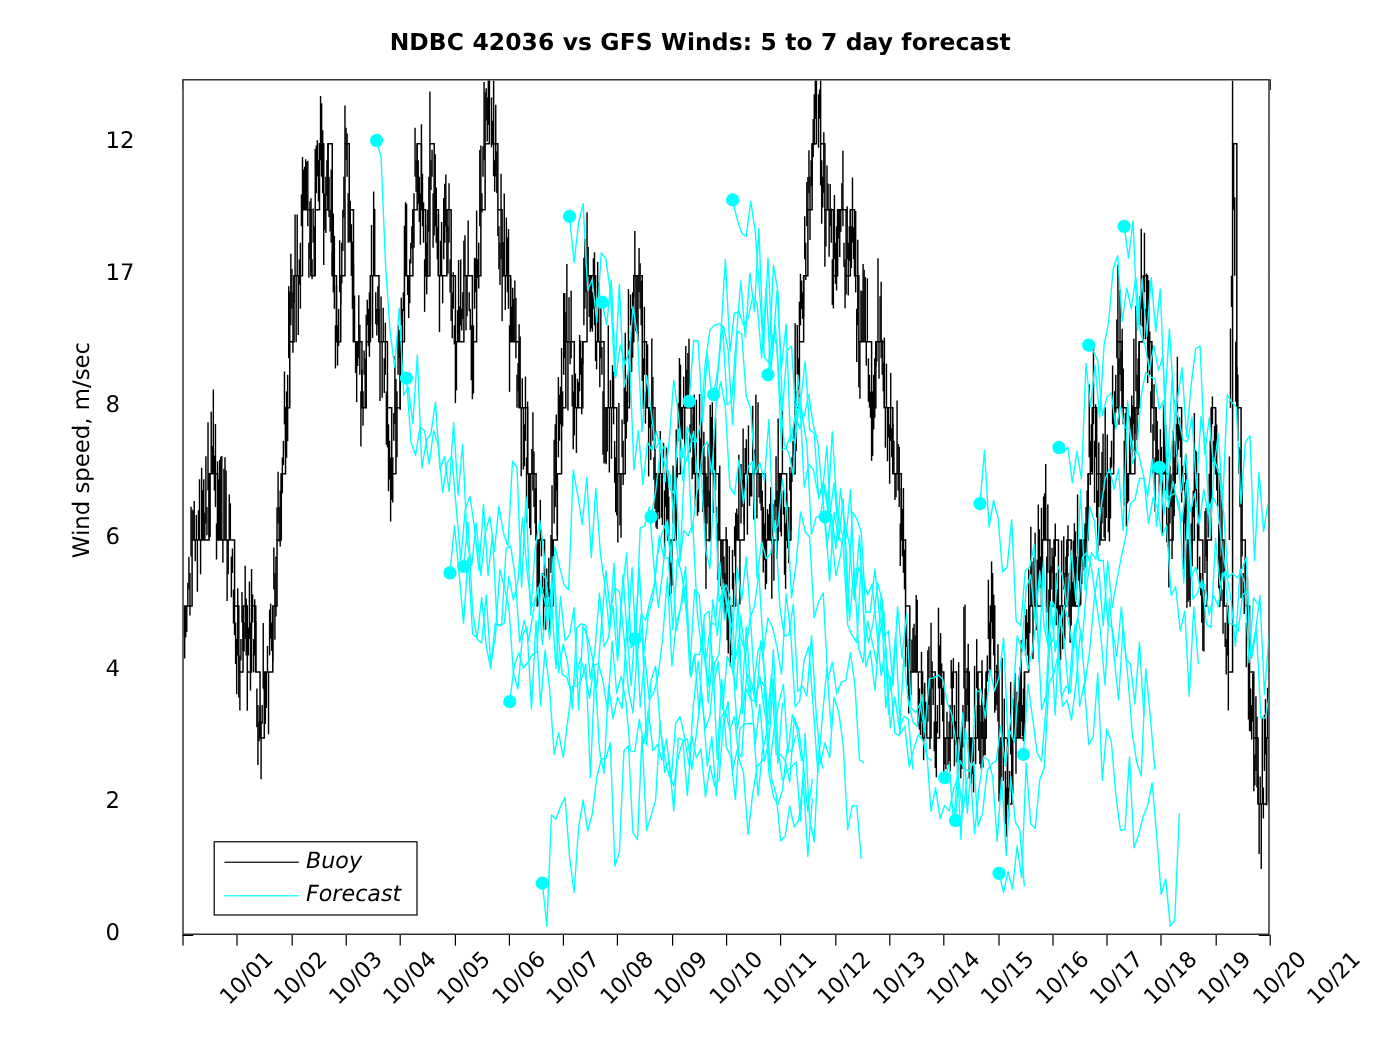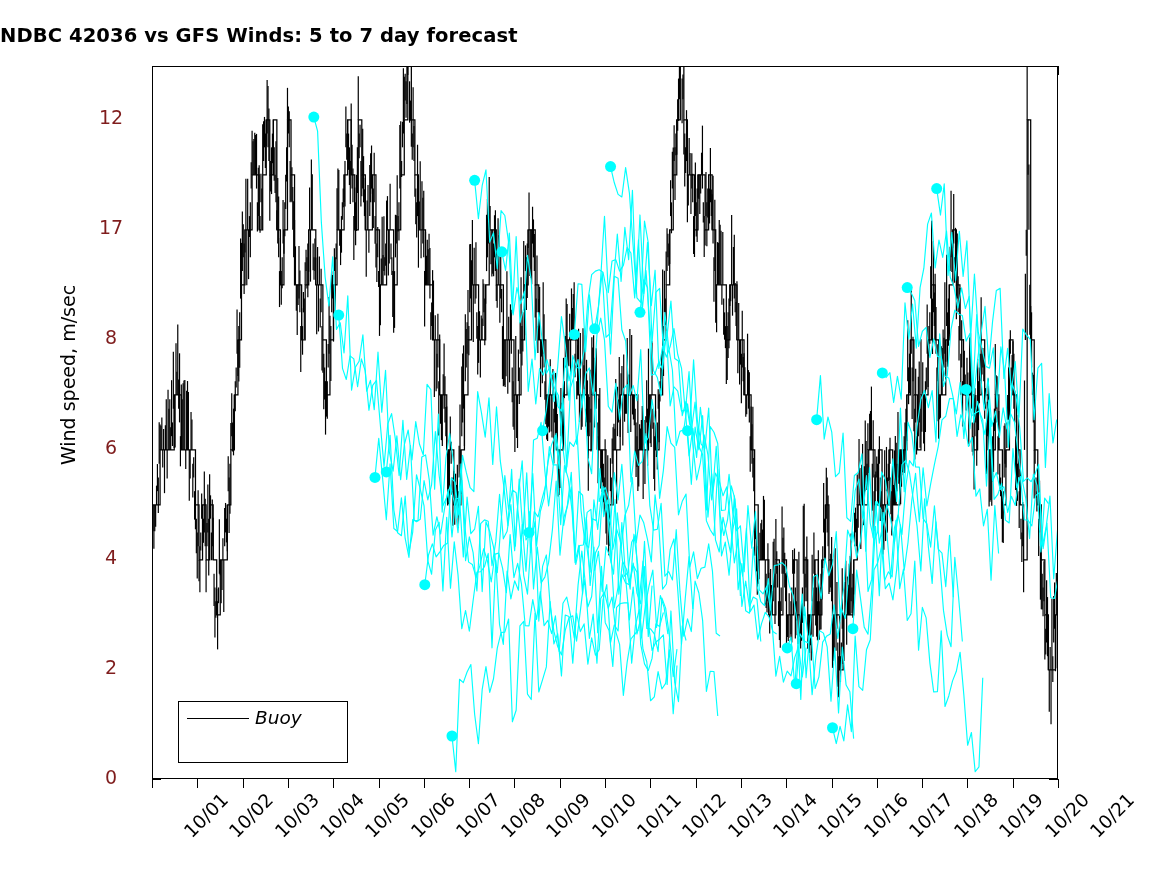--- a/index.html
+++ b/index.html
@@ -1,34 +1,34 @@
 <!DOCTYPE html>
 <html><head>
 <meta charset="utf-8">
 <style>
   html,body{margin:0;padding:0;background:#ffffff;}
   body{width:1167px;height:875px;overflow:hidden;
        font-family:"DejaVu Sans","Liberation Sans",sans-serif;}
   #fig{position:relative;width:1167px;height:875px;background:#fff;}
   #title{
-    position:absolute;left:0;top:24px;width:1167px;
+    position:absolute;left:0;top:24px;width:1167px;text-align:center;
     font-size:19.5px;font-weight:bold;color:#000;letter-spacing:.1px;
   }
   #ylabel{
     position:absolute;left:-252px;top:364px;width:640px;text-align:center;
     font-size:19px;color:#000;
     transform:rotate(-90deg);transform-origin:center center;
   }
   #plot{
     position:absolute;left:152px;top:66px;width:906px;height:713px;
     border:1.3px solid #000;box-sizing:border-box;overflow:hidden;background:#fff;
   }
   #plot svg{position:absolute;left:0;top:0;}
   .ytick-label{
-    position:absolute;text-align:center;width:46px;font-size:19px;color:#7f1d1d;
+    position:absolute;text-align:left;width:46px;font-size:19px;color:#000000;
   }
   .ytick{position:absolute;left:152px;width:9px;height:0;border-top:1.3px solid #000;}
   .ytick.r{left:1049px;}
   .xtick{position:absolute;top:779px;width:0;height:9px;border-left:1.3px solid #000;}
   .xtick.t{top:66px;}
   .xtick-label{
     position:absolute;font-size:18.5px;color:#000;white-space:nowrap;
     transform:rotate(-45deg);transform-origin:right top;text-align:right;
   }
   #legend{
@@ -1223,15 +1223,19 @@
           <circle cx="813.13" cy="322.39" r="5.5" fill="#00ffff"></circle>
         </g>
     </svg>
   </div>
 
   <div id="legend">
     <div class="leg-row" style="top:3px">
       <div class="leg-line" style="border-top:1.8px solid #000000"></div>
       <div class="leg-text">Buoy</div>
     </div>
+    <div class="leg-row" style="top:31px">
+      <div class="leg-line" style="border-top:1.8px solid #00ffff"></div>
+      <div class="leg-text">Forecast</div>
+    </div>
   </div>
 
 </div>
 
 </body></html>

